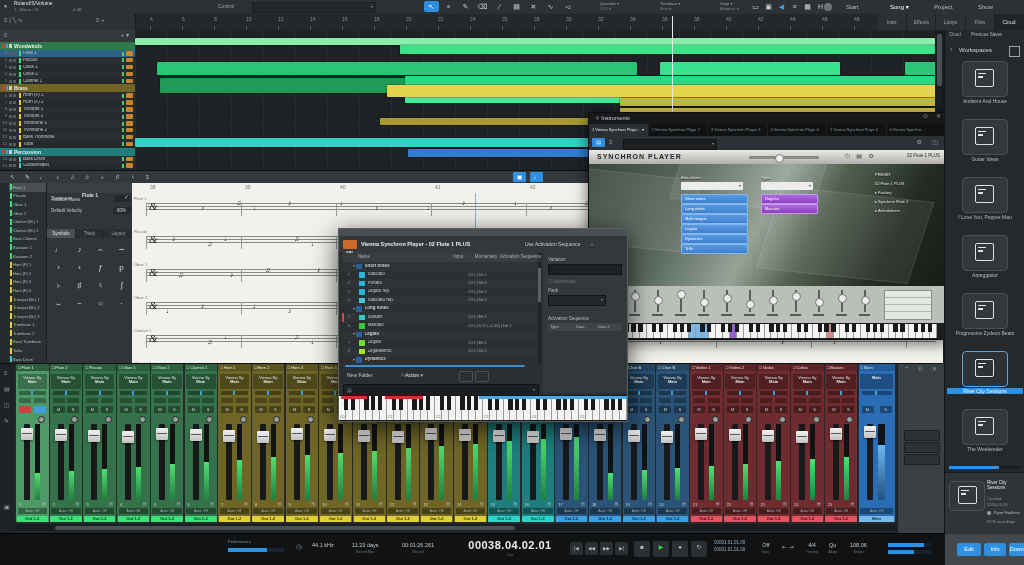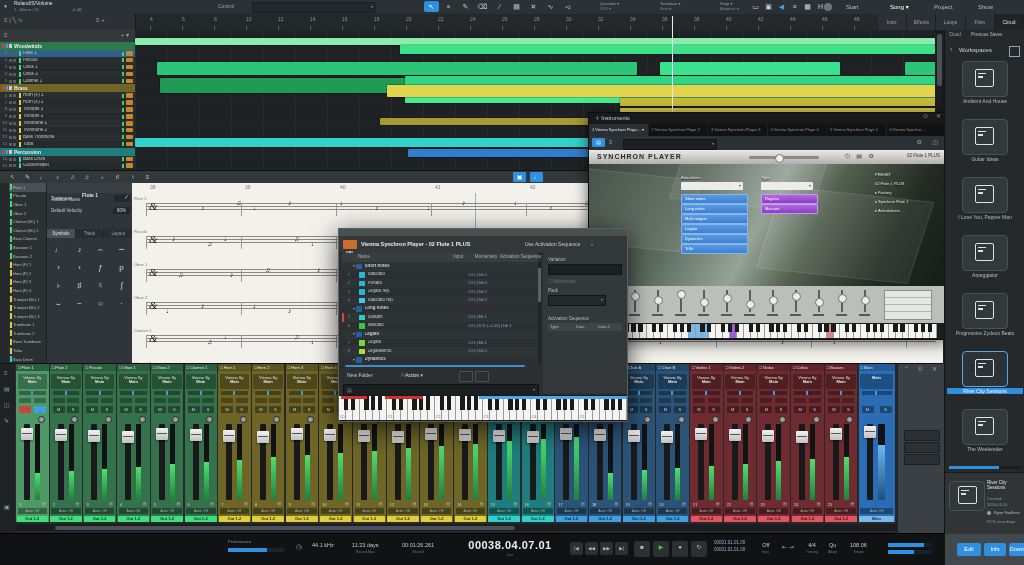--- a/index.html
+++ b/index.html
@@ -1896,21 +1896,21 @@
         <div class="tp-stat" style="left: 352px; top: 8px;">
           <div class="v">11:23 days</div>
           <div class="l">Record Max</div>
         </div>
         <div class="tp-stat" style="left: 402px; top: 8px;">
           <div class="v">00:01:26.261</div>
           <div class="l">Record</div>
         </div>
       </div>
     <div class="abs tp-stat" style="left:455px;top:5px;width:110px">
-      <div style="font-size:11px;font-weight:bold;color:#ececec;letter-spacing:0.5px">00038.04.07.01</div>
+      <div style="font-size:11px;font-weight:bold;color:#ececec;letter-spacing:0.5px">00038.04.02.01</div>
       <div class="l">Cue</div>
     </div>
     <div id="tp-btns">
         <div class="tp-btn" style="left: 570px; width: 13px; font-size: 4.5px;">|◀</div>
         <div class="tp-btn" style="left: 585px; width: 13px; font-size: 4.5px;">◀◀</div>
         <div class="tp-btn" style="left: 600px; width: 13px; font-size: 4.5px;">▶▶</div>
         <div class="tp-btn" style="left: 615px; width: 13px; font-size: 4.5px;">▶|</div>
       </div>
     <div class="abs tp-btn" style="left:634px;width:16px;height:16px;top:7px">■</div>
     <div class="abs tp-btn" style="left:653px;width:16px;height:16px;top:7px;color:#3fd13f">▶</div>

